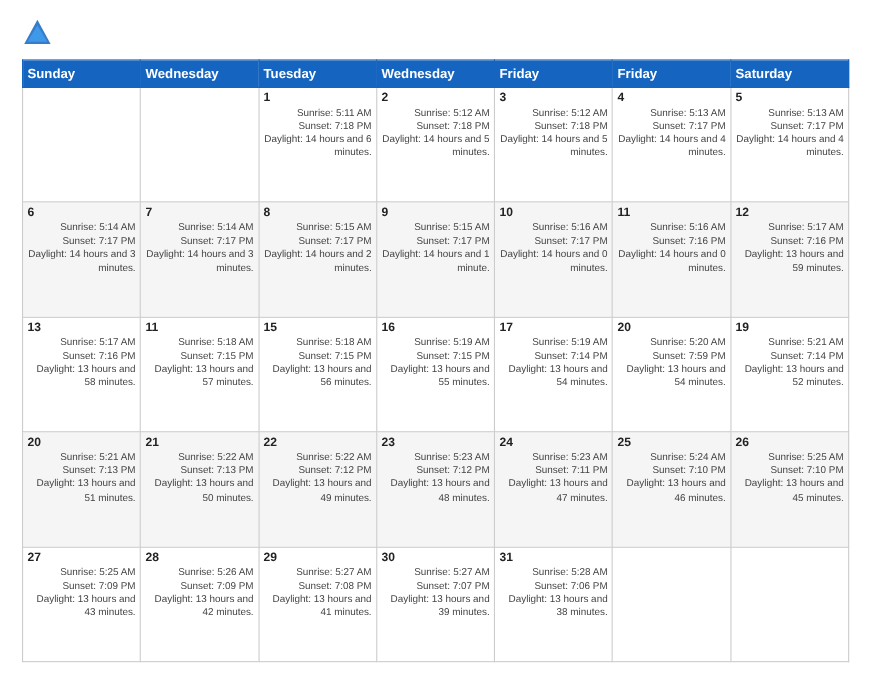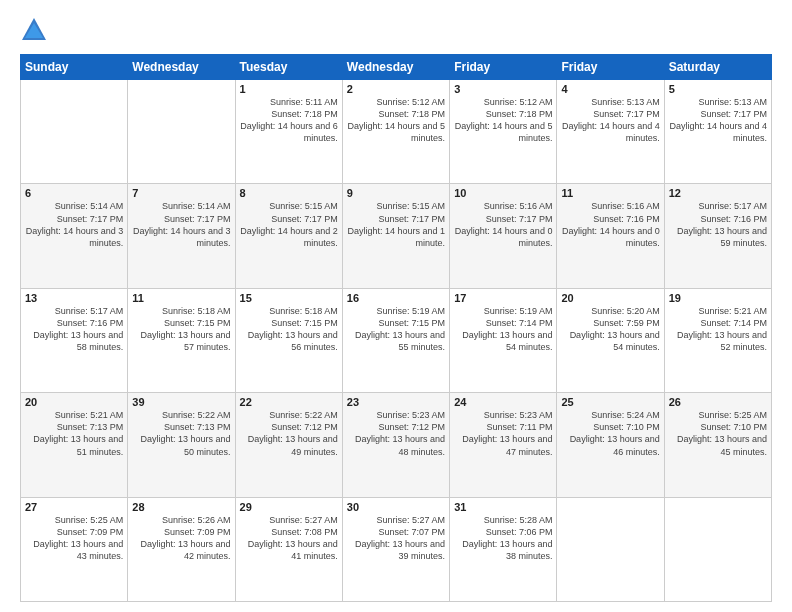--- a/index.html
+++ b/index.html
@@ -262,21 +262,21 @@
           </td>
         </tr>
         <tr>
           <td>
             <span class="day-num">20</span>
             <div class="day-info">Sunrise: 5:21 AM
 Sunset: 7:13 PM
 Daylight: 13 hours and 51 minutes.</div>
           </td>
           <td>
-            <span class="day-num">39</span>
+            <span class="day-num">21</span>
             <div class="day-info">Sunrise: 5:22 AM
 Sunset: 7:13 PM
 Daylight: 13 hours and 50 minutes.</div>
           </td>
           <td>
             <span class="day-num">22</span>
             <div class="day-info">Sunrise: 5:22 AM
 Sunset: 7:12 PM
 Daylight: 13 hours and 49 minutes.</div>
           </td>

